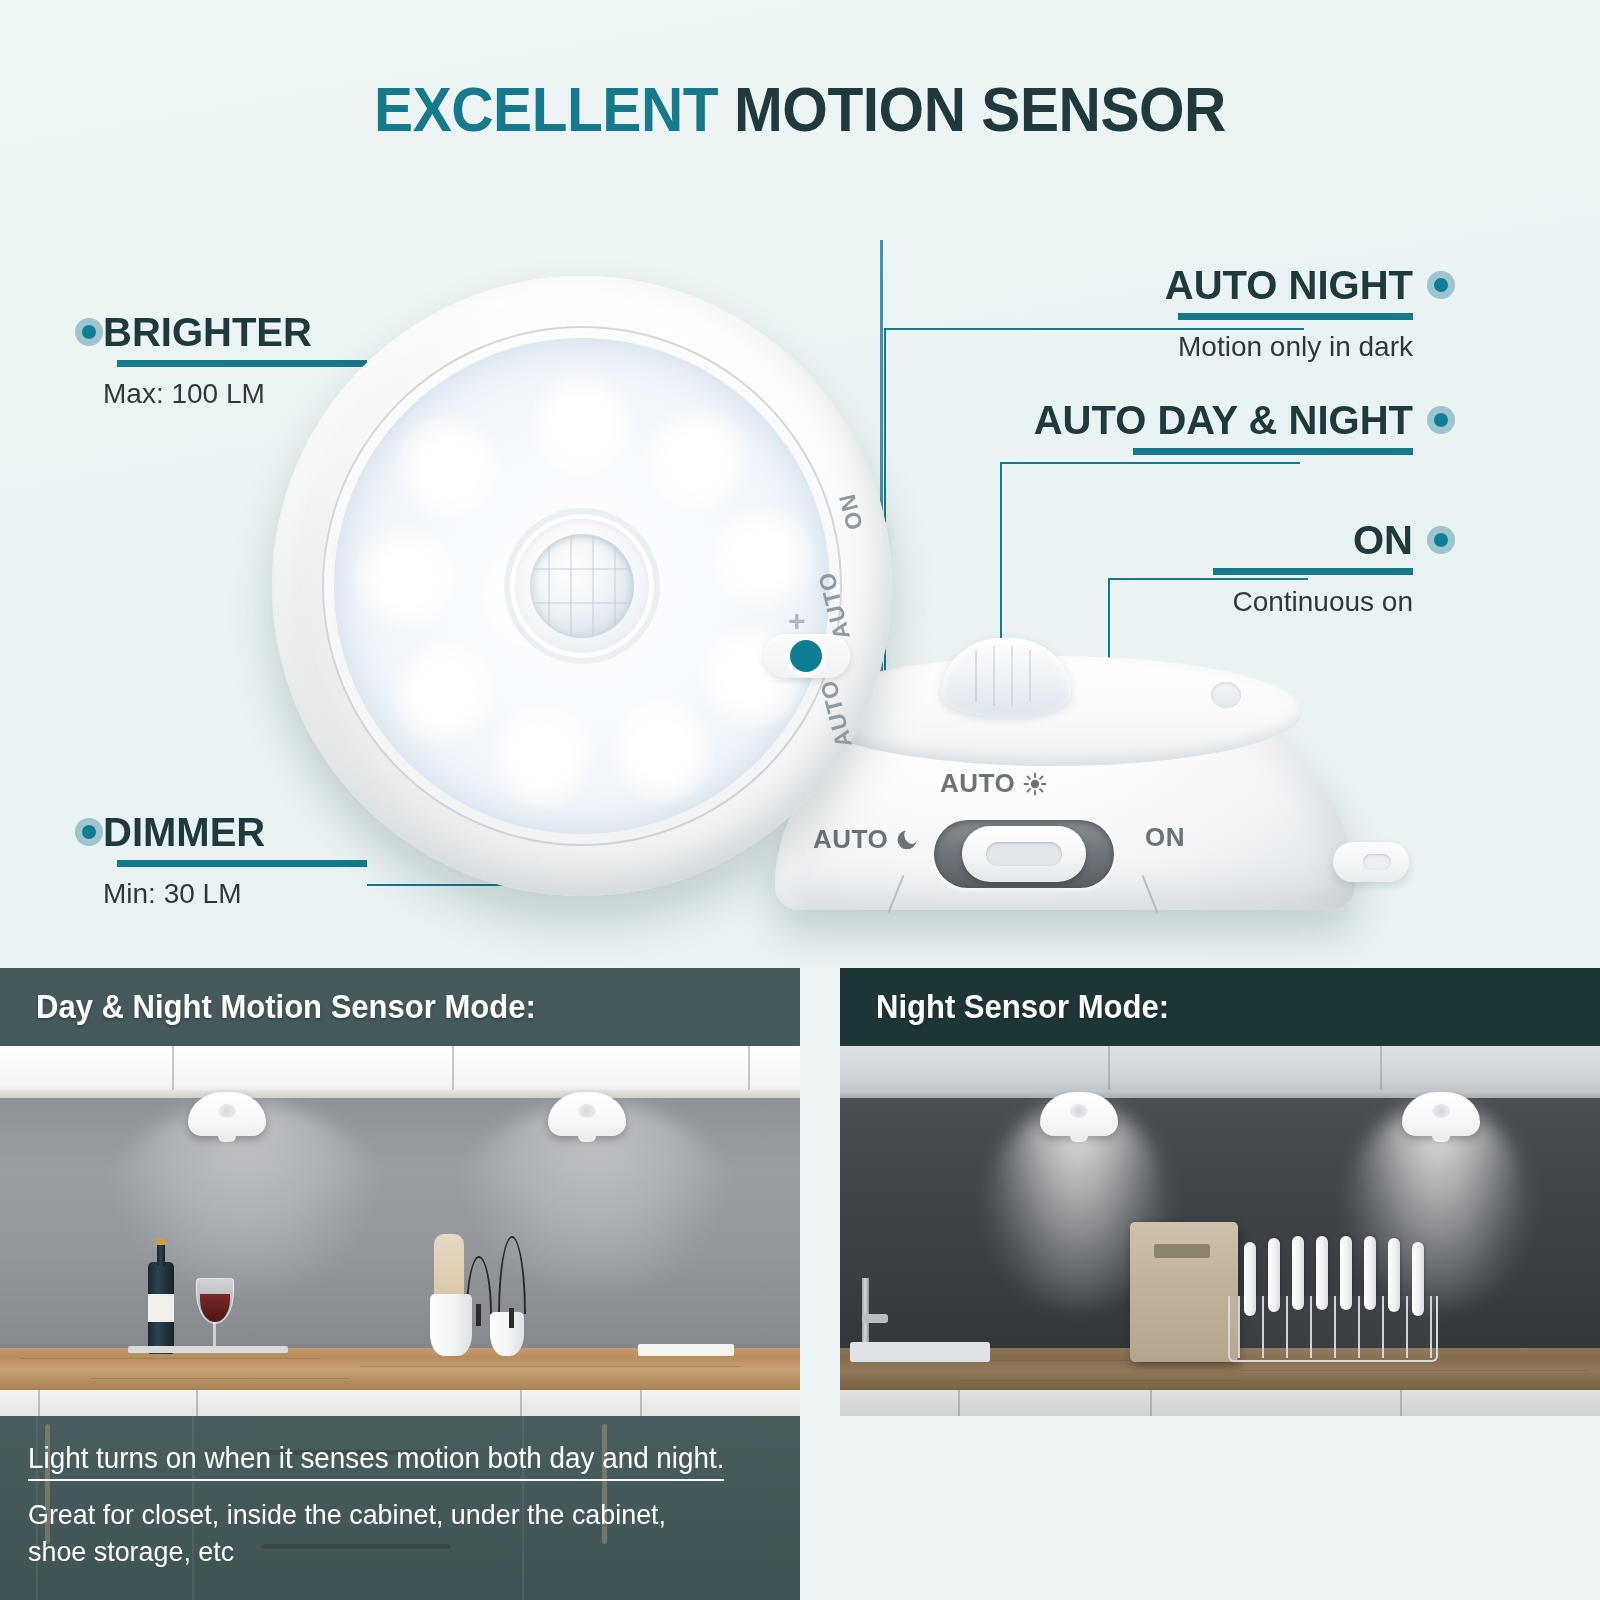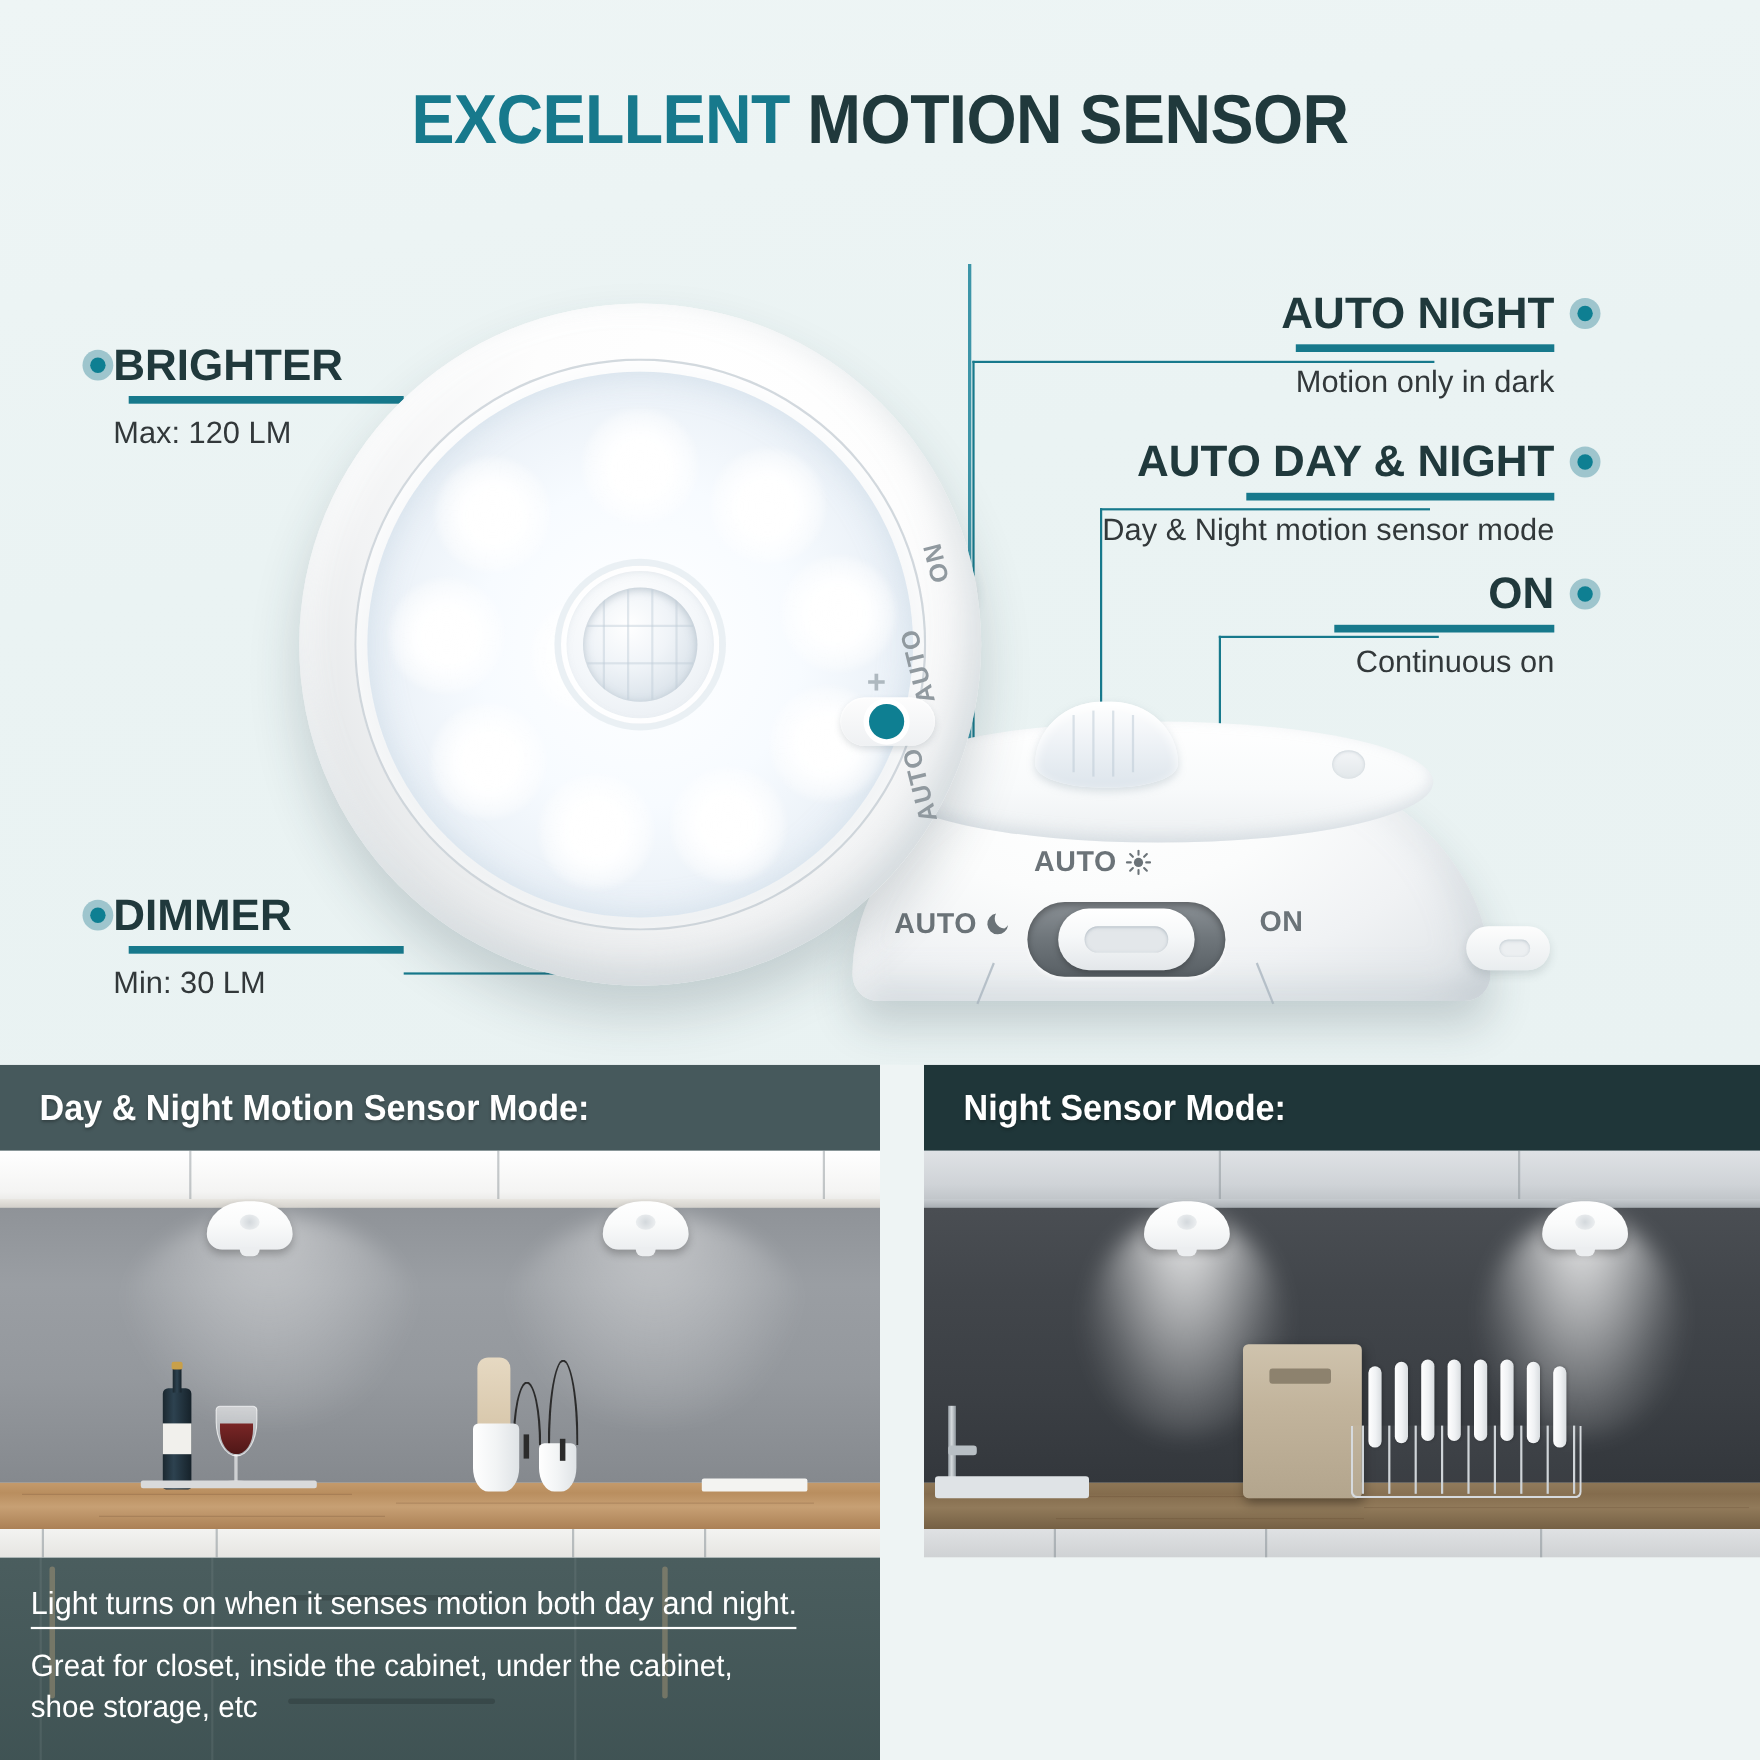--- a/index.html
+++ b/index.html
@@ -417,21 +417,21 @@
   <div id="title-wrap">
     <div id="main-title"><span class="t1">EXCELLENT </span><span class="t2">MOTION SENSOR</span></div>
   </div>
 
   <div id="co-brighter" class="left-co">
     <div class="row1">
       <span class="dot"></span>
       <span class="co-title">BRIGHTER</span>
     </div>
     <div class="co-rule-thick rule"></div>
-    <div class="co-sub sub">Max: 120 LM</div>
+    <div class="co-sub sub">Max: 100 LM</div>
   </div>
   <div id="lead-br"></div>
 
   <div id="co-dimmer" class="left-co">
     <div class="row1">
       <span class="dot"></span>
       <span class="co-title">DIMMER</span>
     </div>
     <div class="co-rule-thick rule"></div>
     <div class="co-sub sub">Min: 30 LM</div>
@@ -446,21 +446,20 @@
     <div class="co-rule-thick rule"></div>
     <div class="co-sub sub">Motion only in dark</div>
   </div>
 
   <div id="co-autoday" class="right-co">
     <div class="row1">
       <span class="co-title">AUTO DAY &amp; NIGHT</span>
       <span class="dot"></span>
     </div>
     <div class="co-rule-thick rule"></div>
-    <div class="co-sub sub">Day &amp; Night motion sensor mode</div>
   </div>
 
   <div id="co-on" class="right-co">
     <div class="row1">
       <span class="co-title">ON</span>
       <span class="dot"></span>
     </div>
     <div class="co-rule-thick rule"></div>
     <div class="co-sub sub">Continuous on</div>
   </div>

